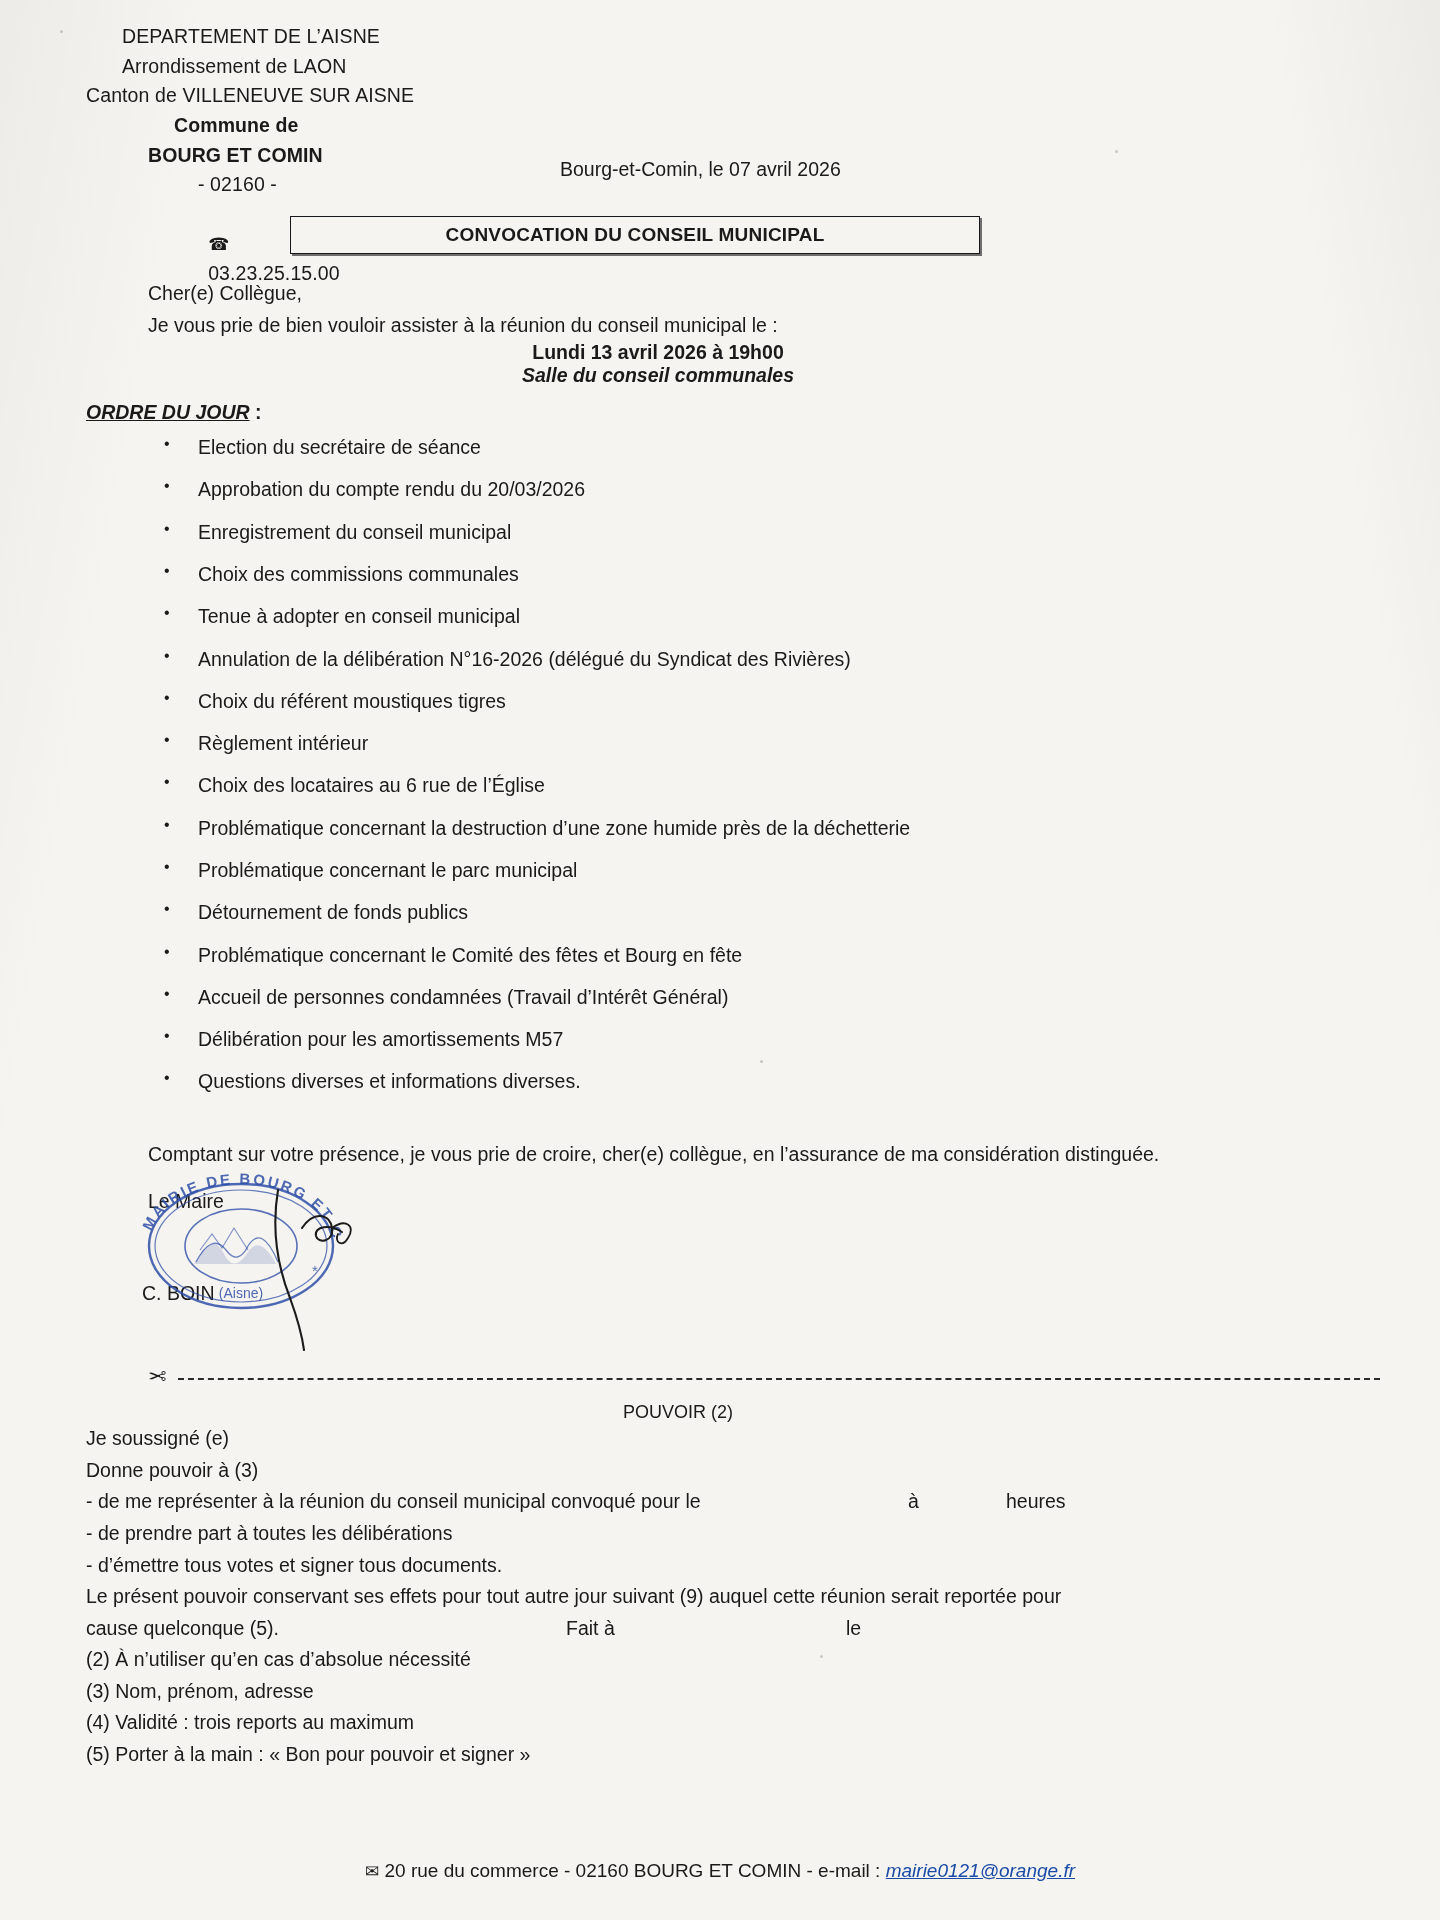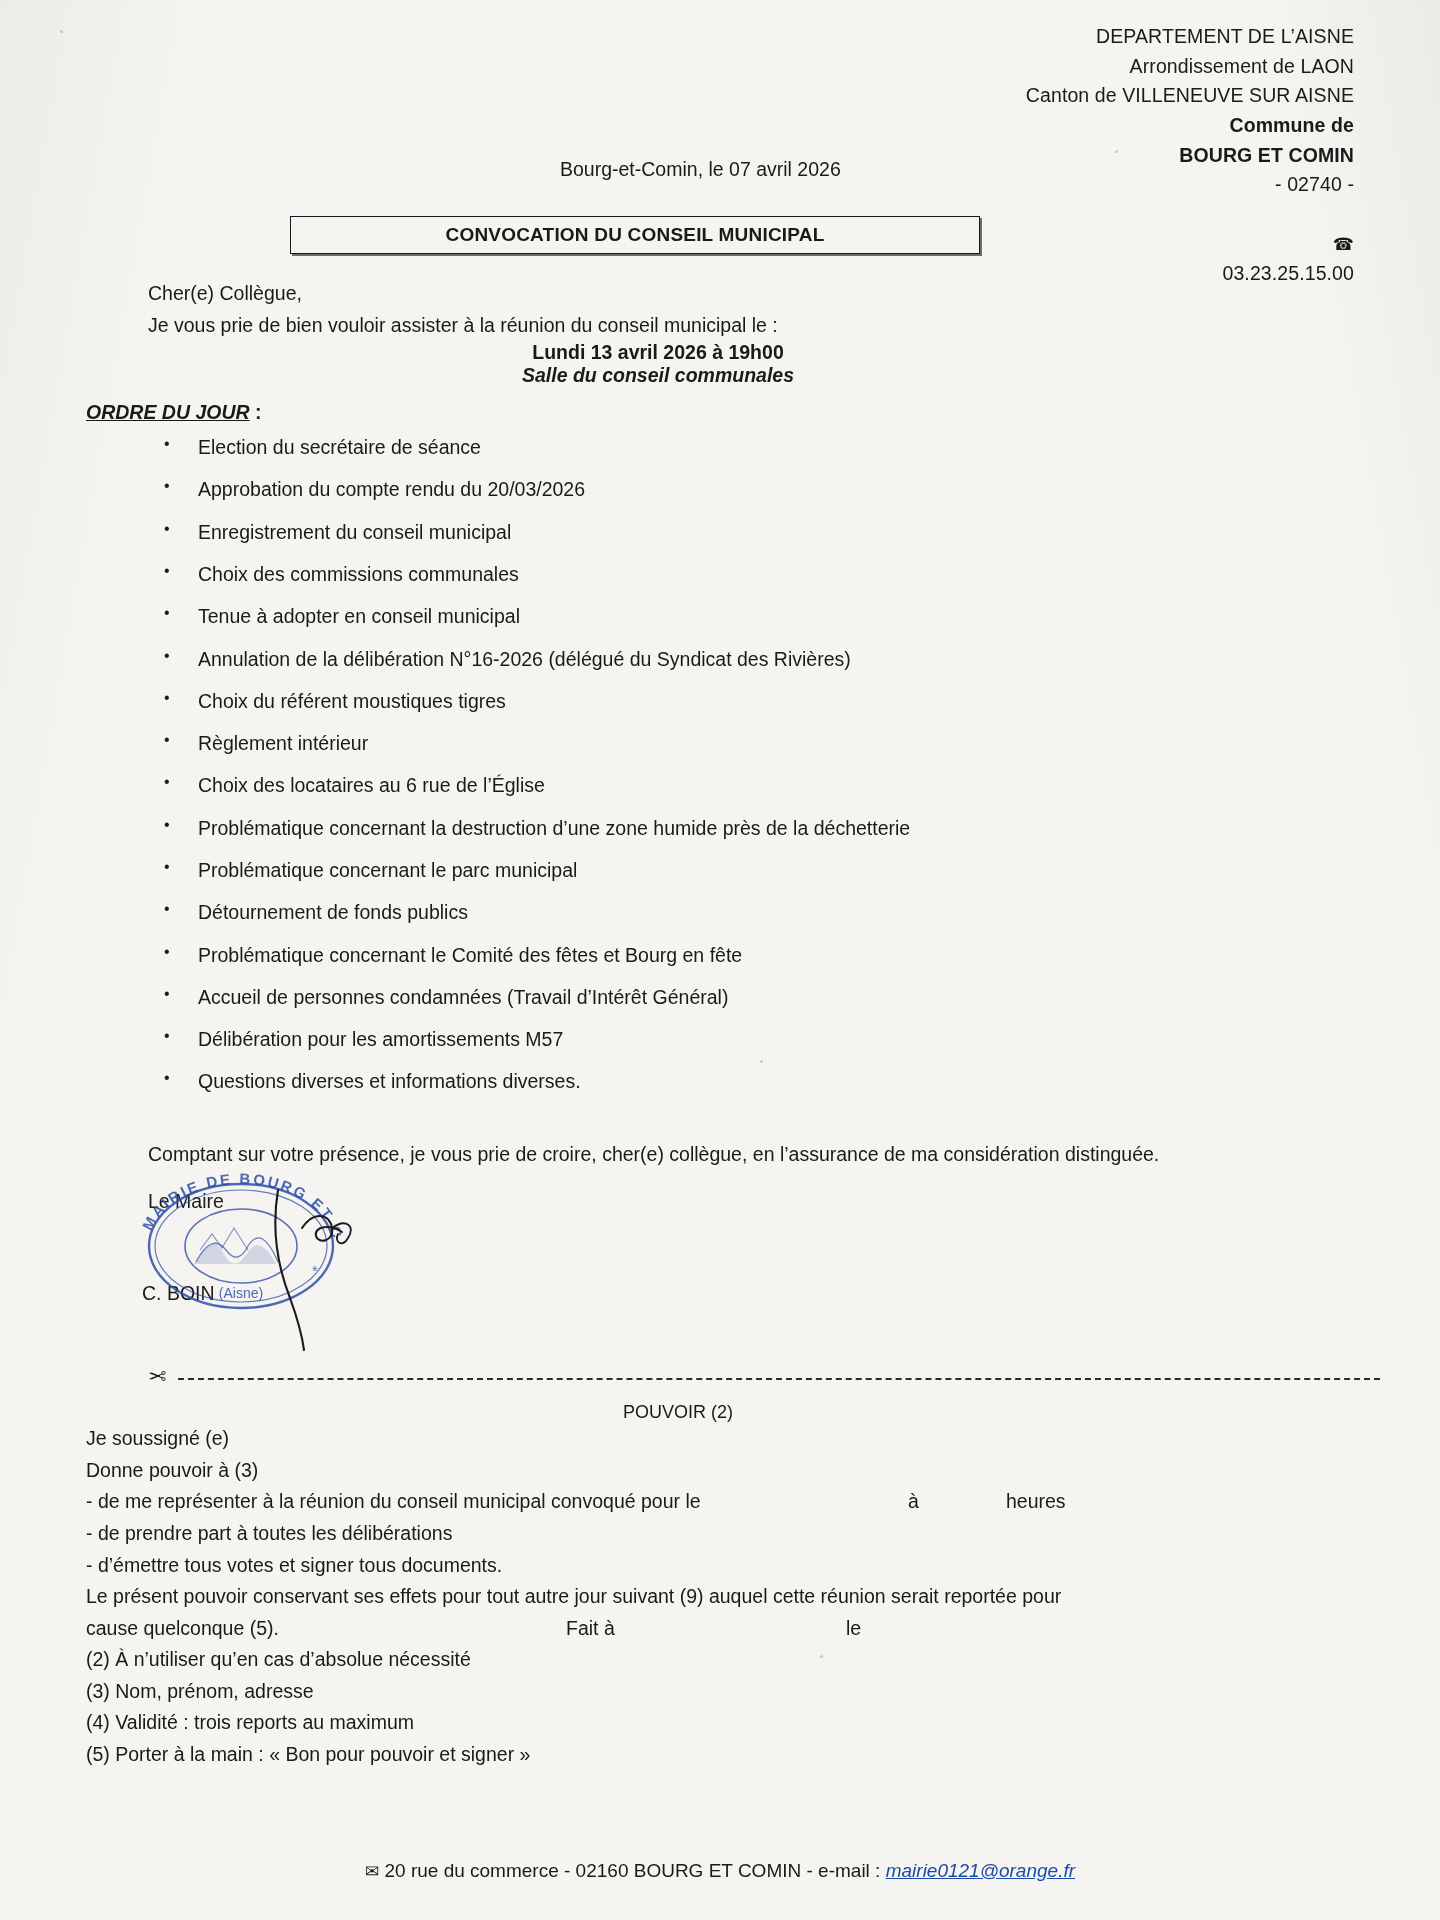--- a/index.html
+++ b/index.html
@@ -29,21 +29,20 @@
     left: 0; top: 0; right: 0; bottom: 0;
     padding: 22px 86px 0 86px;
     box-sizing: border-box;
   }
 
   
   .header-block {
     font-size: 19.5px;
     line-height: 1.52;
     letter-spacing: .1px;
-    text-align: right;
   }
   .hdr-line { white-space: pre; }
   .hdr-1 { padding-left: 36px; }
   .hdr-2 { padding-left: 36px; }
   .hdr-3 { padding-left: 0px; }
   .hdr-4 { padding-left: 88px; font-weight: bold; }
   .hdr-5 { padding-left: 62px; font-weight: bold; }
   .hdr-6 { padding-left: 112px; }
   .phone {
     padding-left: 78px;
@@ -245,21 +244,21 @@
 
 <div class="page">
   <div class="sheet">
 
     <div class="header-block">
       <div class="hdr-line hdr-1">DEPARTEMENT DE L’AISNE</div>
       <div class="hdr-line hdr-2">Arrondissement de LAON</div>
       <div class="hdr-line hdr-3">Canton de VILLENEUVE SUR AISNE</div>
       <div class="hdr-line hdr-4">Commune de</div>
       <div class="hdr-line hdr-5">BOURG ET COMIN</div>
-      <div class="hdr-line hdr-6">- 02740 -</div>
+      <div class="hdr-line hdr-6">- 02160 -</div>
       <div class="hdr-line phone">
         <span class="tel-ico">☎</span>
         <span>03.23.25.15.00</span>
       </div>
     </div>
 
     <div class="date-right">Bourg-et-Comin, le 07 avril 2026</div>
 
     <div class="title-box">
       <span>CONVOCATION DU CONSEIL MUNICIPAL</span>

